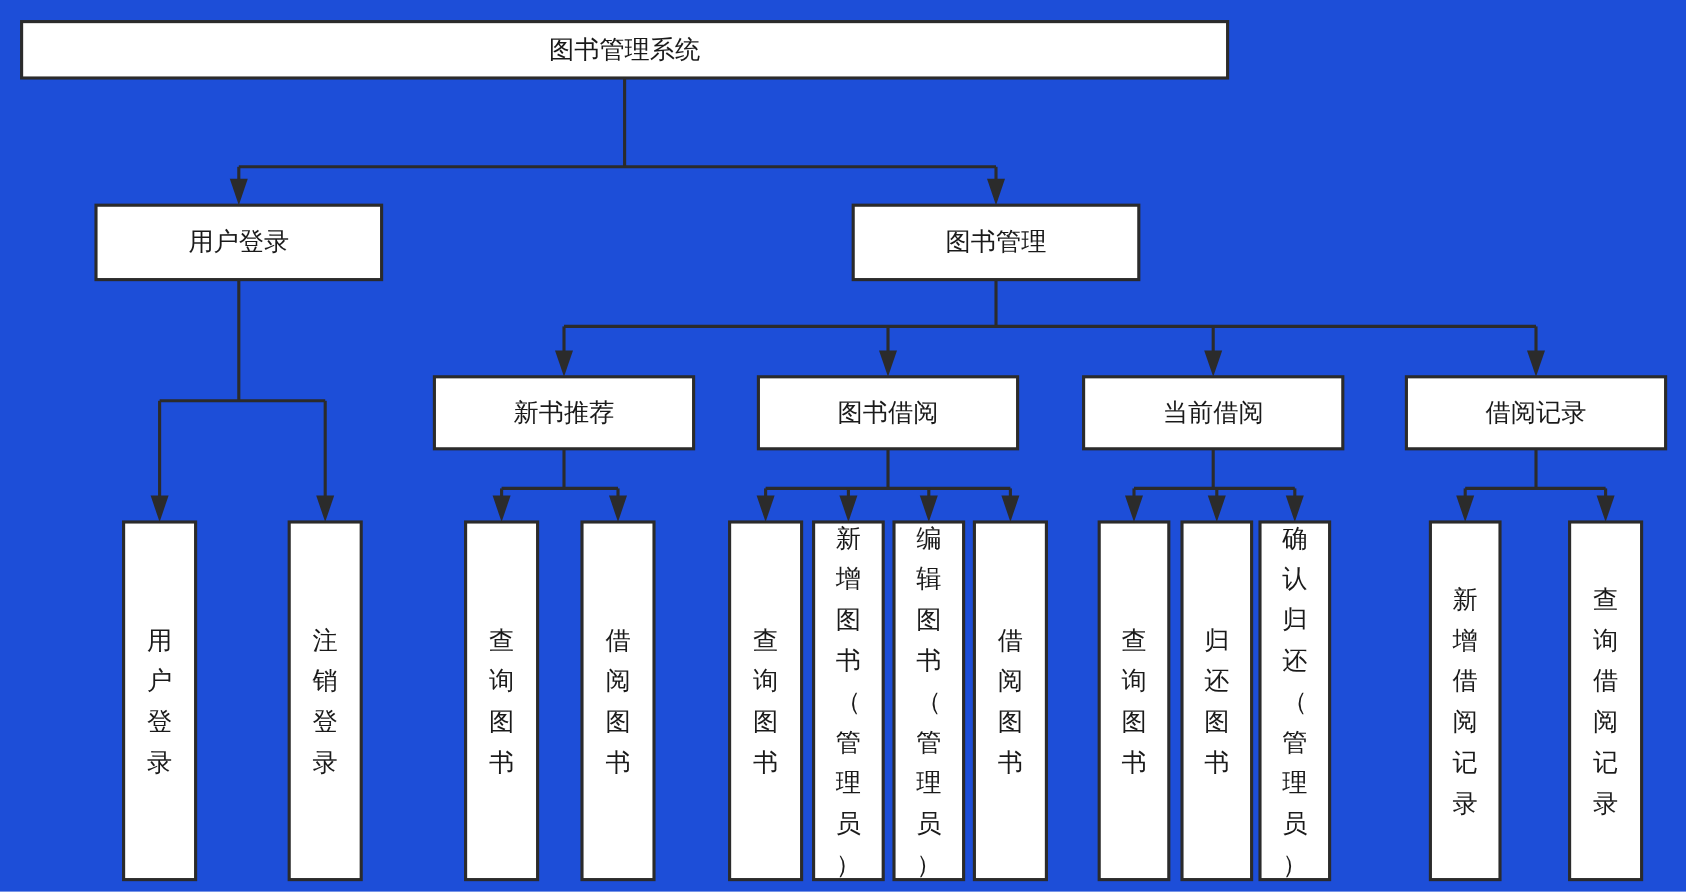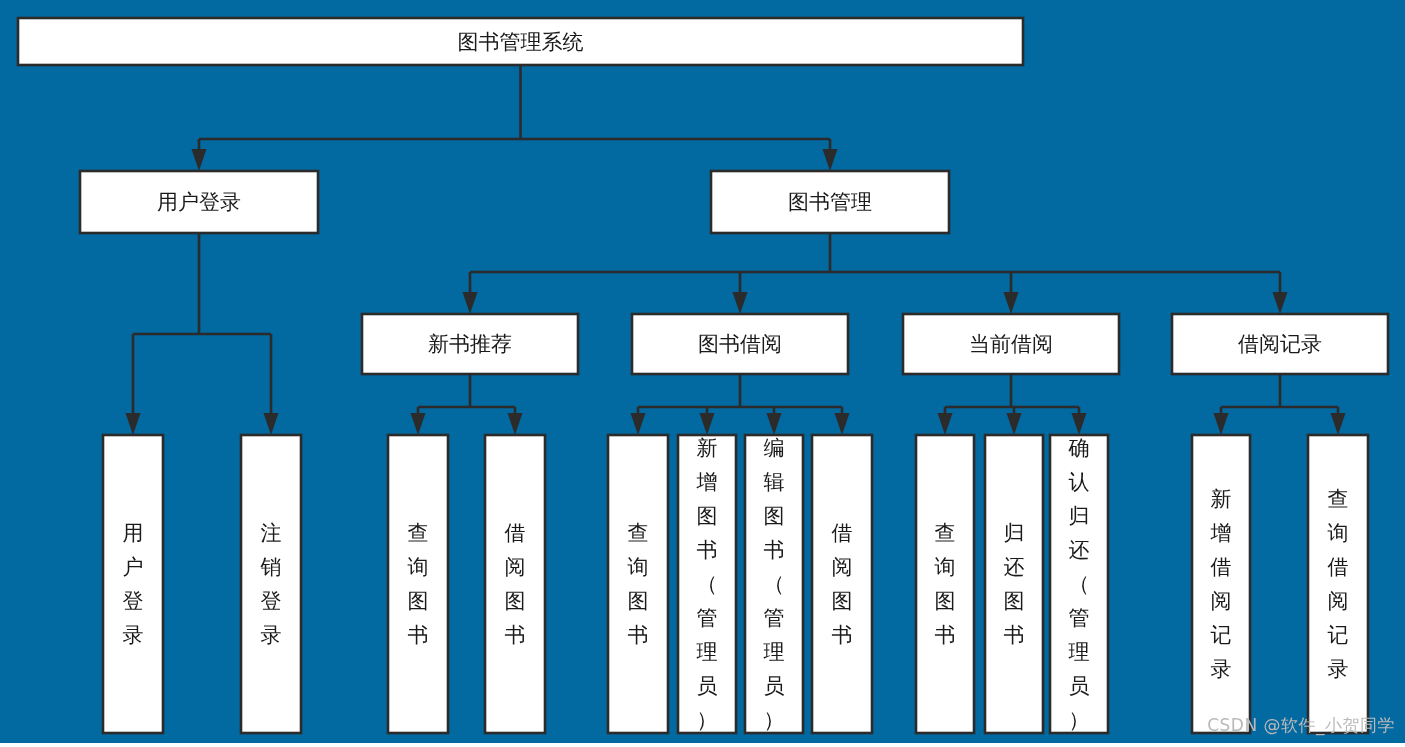--- a/index.html
+++ b/index.html
@@ -11,21 +11,21 @@
   body {
     width: 1405px;
     height: 747px;
     overflow: hidden;
     font-family: "DejaVu Sans", "Liberation Sans", sans-serif;
   }
   #diagram-root {
     position: relative;
     width: 1405px;
     height: 743px;
-    background: #0369a1;
+    background: #1d4ed8;
   }
   svg#diagram-svg {
     position: absolute;
     left: 0;
     top: 0;
     width: 1405px;
     height: 747px;
     display: block;
   }
   .node-box {
@@ -217,14 +217,13 @@
         <g>
           <rect x="1192" y="435" width="58" height="298" class="node-box"></rect>
           <text x="1221" class="node-label-vertical"><tspan x="1221" y="506.48">新</tspan><tspan x="1221" y="540.48">增</tspan><tspan x="1221" y="574.48">借</tspan><tspan x="1221" y="608.48">阅</tspan><tspan x="1221" y="642.48">记</tspan><tspan x="1221" y="676.48">录</tspan></text>
         </g>
         <g>
           <rect x="1308" y="435" width="60" height="298" class="node-box"></rect>
           <text x="1338" class="node-label-vertical"><tspan x="1338" y="506.48">查</tspan><tspan x="1338" y="540.48">询</tspan><tspan x="1338" y="574.48">借</tspan><tspan x="1338" y="608.48">阅</tspan><tspan x="1338" y="642.48">记</tspan><tspan x="1338" y="676.48">录</tspan></text>
         </g>
       </g>
   </svg>
-  <div class="watermark">CSDN @软件_小贺同学</div>
 </div>
 
 </body></html>

